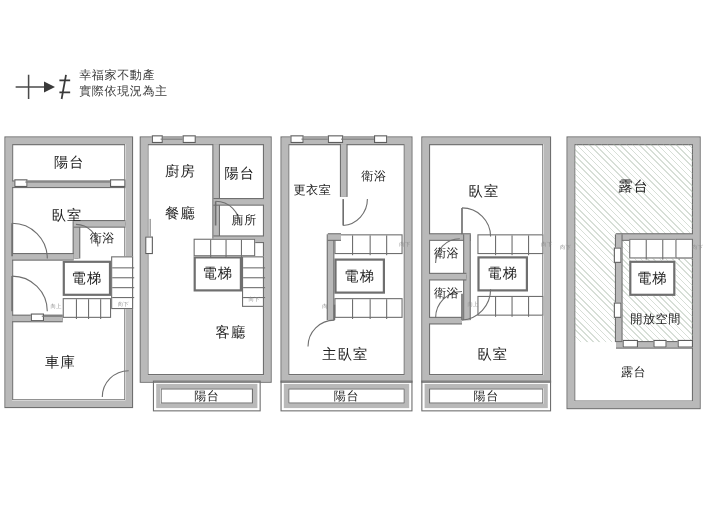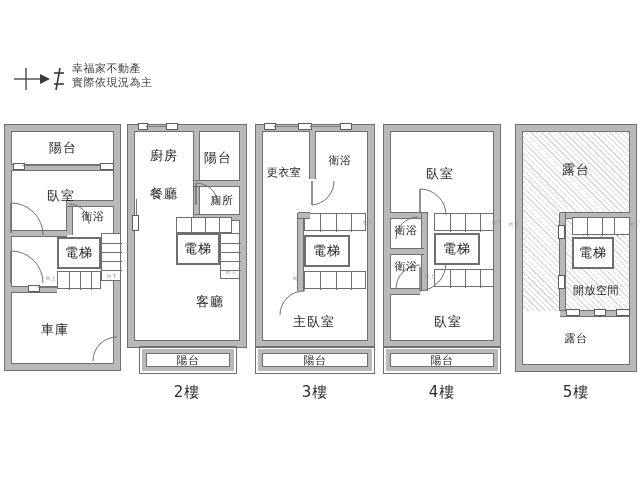--- a/index.html
+++ b/index.html
@@ -236,21 +236,20 @@
       <div class="rlabel" style="left:90px;top:24px;">陽台</div>
       <div class="rlabel" style="left:36px;top:60px;">餐廳</div>
       <div class="rlabel sm" style="left:94px;top:68px;">廁所</div>
       <div class="rlabel" style="left:56px;top:168px;margin-left:26px;">客廳</div>
     </div>
 
     <div class="plan" style="top:224px;left:14px;width:92px;height:22px;">
       <div class="outer" style="left:0;top:0;width:92px;height:22px;border-width:4px;"></div>
       <div class="rlabel sm" style="left:46px;top:4px;">陽台</div>
     </div>
-    <div class="floor-label">2樓</div>
   </div>
 
   <div class="floor" style="left:256px;top:125px;width:118px;height:290px;">
     <div class="plan" style="width:118px;height:222px;">
       <div class="outer" style="left:0;top:0;width:118px;height:222px;"></div>
 
       <div class="win" style="left:8px;top:-2px;width:10px;height:5px;"></div>
       <div class="win" style="left:42px;top:-2px;width:12px;height:5px;"></div>
       <div class="win" style="left:84px;top:-2px;width:10px;height:5px;"></div>
       <div class="thinh" style="left:18px;top:1px;width:24px;"></div>
@@ -293,21 +292,20 @@
       </div>
 
       <div class="rlabel sm" style="left:28px;top:40px;">更衣室</div>
       <div class="rlabel sm" style="left:84px;top:28px;">衛浴</div>
       <div class="rlabel" style="left:58px;top:188px;">主臥室</div>
     </div>
     <div class="plan" style="top:224px;left:2px;width:114px;height:22px;">
       <div class="outer" style="left:0;top:0;width:114px;height:22px;border-width:4px;"></div>
       <div class="rlabel sm" style="left:57px;top:4px;">陽台</div>
     </div>
-    <div class="floor-label">3樓</div>
   </div>
 
   <div class="floor" style="left:384px;top:125px;width:116px;height:290px;">
     <div class="plan" style="width:116px;height:222px;">
       <div class="outer" style="left:0;top:0;width:116px;height:222px;"></div>
 
       <div class="wallh" style="left:6px;top:88px;width:38px;"></div>
 
       <div class="wallv" style="left:38px;top:88px;height:78px;"></div>
       <div class="wallh" style="left:6px;top:124px;width:34px;"></div>
@@ -356,21 +354,20 @@
 
       <div class="rlabel" style="left:56px;top:40px;">臥室</div>
       <div class="rlabel sm" style="left:22px;top:98px;">衛浴</div>
       <div class="rlabel sm" style="left:22px;top:134px;">衛浴</div>
       <div class="rlabel" style="left:64px;top:188px;">臥室</div>
     </div>
     <div class="plan" style="top:224px;left:2px;width:112px;height:22px;">
       <div class="outer" style="left:0;top:0;width:112px;height:22px;border-width:4px;"></div>
       <div class="rlabel sm" style="left:56px;top:4px;">陽台</div>
     </div>
-    <div class="floor-label">4樓</div>
   </div>
 
   <div class="floor" style="left:516px;top:125px;width:120px;height:290px;">
     <div class="plan" style="width:120px;height:246px;">
       <div class="outer" style="left:0;top:0;width:120px;height:246px;"></div>
 
       <div class="hatch" style="left:6px;top:6px;width:108px;height:180px;"></div>
       <div class="hatch" style="left:6px;top:206px;width:108px;height:0px;"></div>
 
       <div class="wallh" style="left:44px;top:88px;width:70px;"></div>
@@ -392,17 +389,16 @@
         <div class="tread" style="left:44px;top:0;width:1px;height:18px;"></div>
       </div>
       <div class="stair" style="left:98px;top:92px;width:16px;height:18px;"></div>
       <div class="tinylabel" style="left:118px;top:96px;">向下</div>
       <div class="tinylabel" style="left:-2px;top:96px;">向下</div>
 
       <div class="rlabel" style="left:60px;top:36px;">露台</div>
       <div class="rlabel sm" style="left:80px;top:158px;">開放空間</div>
       <div class="rlabel sm" style="left:60px;top:206px;">露台</div>
     </div>
-    <div class="floor-label">5樓</div>
   </div>
 
 
 </div>
 
 </body></html>

